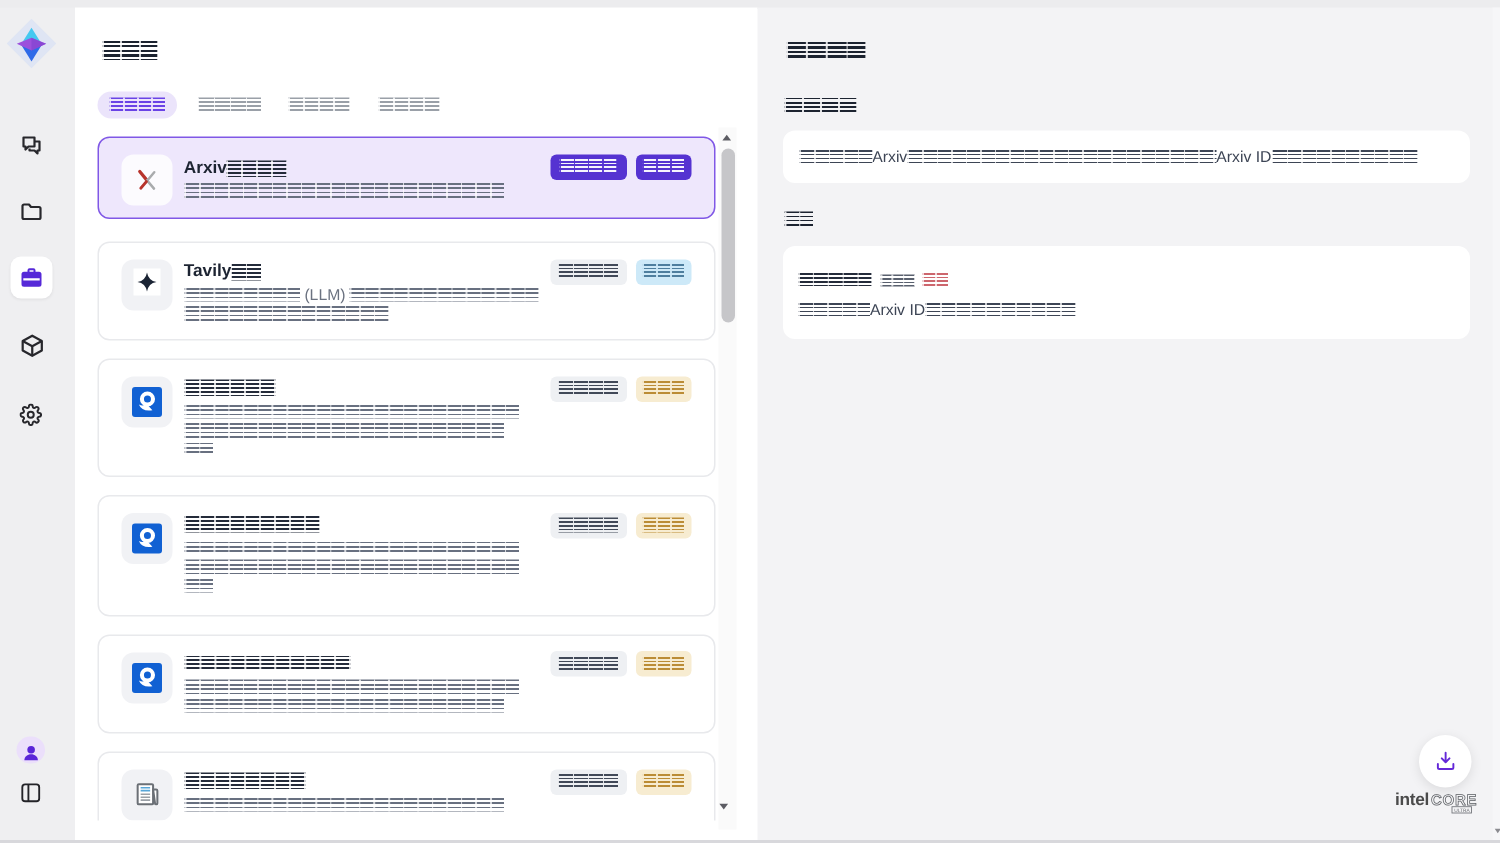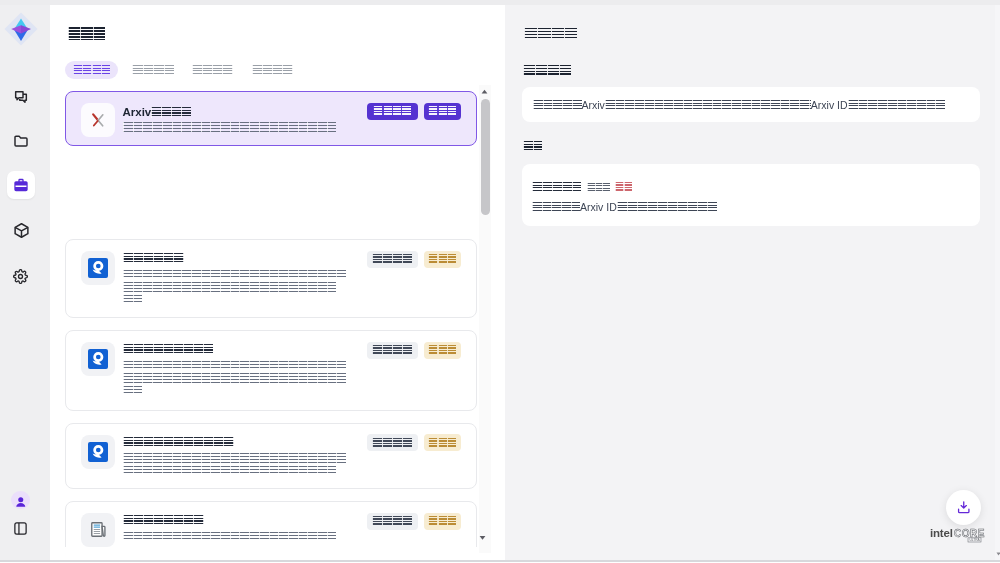--- a/index.html
+++ b/index.html
@@ -102,20 +102,36 @@
     <div style="position:absolute;left:57px;top:14px;font-size:11.5px;font-weight:bold;color:#1d2432">Arxiv<span class="z zt" style="width:40px;margin-top:1px"></span></div>
     <div class="z zd" style="position:absolute;left:57px;top:30px;width:213px"></div>
     <div class="bdg b1" style="background:#5533d1">
           <div class="z" style="width:38px;height:9.4px;background-image:repeating-linear-gradient(90deg,rgba(85,51,209,.9) 0 1px,rgba(0,0,0,0) 1px 9.5px),repeating-linear-gradient(180deg,rgba(255,255,255,.95) 0 1.1px,rgba(0,0,0,0) 1.1px 2.5px)"></div>
         </div>
     <div class="bdg b2" style="background:#5533d1">
           <div class="z" style="width:28px;height:9.4px;background-image:repeating-linear-gradient(90deg,rgba(85,51,209,.9) 0 1px,rgba(0,0,0,0) 1px 9.5px),repeating-linear-gradient(180deg,rgba(255,255,255,.95) 0 1.1px,rgba(0,0,0,0) 1.1px 2.5px)"></div>
         </div>
   </div>
 
+  <div class="card" style="top:161px;height:66px">
+    <div class="ibox"></div>
+    <div class="ab" style="left:23px;top:17px;width:18px;height:18px;background:#fff"></div>
+    <svg class="ab" style="left:24px;top:18px" width="16" height="16" viewBox="0 0 24 24" fill="#1b2434">
+      <path d="M12 2.5 Q13.4 10.6 21.5 12 Q13.4 13.4 12 21.5 Q10.6 13.4 2.5 12 Q10.6 10.6 12 2.5 Z"></path>
+    </svg>
+    <div style="position:absolute;left:57px;top:13px;font-size:11.5px;font-weight:bold;color:#1d2432">Tavily<span class="z zt" style="width:20px;margin-top:1px"></span></div>
+    <div style="position:absolute;left:57px;top:29.5px;white-space:nowrap"><span class="z zd" style="width:77.5px"></span><span style="font-size:10.5px;color:#6b7280;vertical-align:top;line-height:10px"> (LLM) </span><span class="z zd" style="width:126px"></span></div>
+    <div class="z zd" style="position:absolute;left:57px;top:42px;width:136px"></div>
+    <div class="bdg b1 gray">
+          <div class="z" style="width:40px;height:9.4px;background-image:repeating-linear-gradient(90deg,rgba(238,240,243,.9) 0 1px,rgba(0,0,0,0) 1px 10px),repeating-linear-gradient(180deg,#414958 0 1.15px,rgba(0,0,0,0) 1.15px 2.5px)"></div>
+        </div>
+    <div class="bdg b2" style="background:#cde9f8">
+          <div class="z" style="width:28px;height:9.4px;background-image:repeating-linear-gradient(90deg,rgba(205,233,248,.9) 0 1px,rgba(0,0,0,0) 1px 9.5px),repeating-linear-gradient(180deg,#4e7e9e 0 1.1px,rgba(0,0,0,0) 1.1px 2.5px)"></div>
+        </div>
+  </div>
 
   <div class="card" style="top:239px;height:79px">
     <div class="ibox"></div>
     <div class="ab" style="left:22px;top:18px;width:20px;height:20px;border-radius:2px;background:#1161d3"></div>
     <svg class="ab" style="left:22px;top:18px" width="20" height="20" viewBox="0 0 20 20">
       <circle cx="10.3" cy="8" r="3.7" fill="none" stroke="#fff" stroke-width="2.7"></circle>
       <path d="M4.6 11.6 Q6.6 16.6 13.6 15.5 L9.8 11.4 Q7 13 4.6 11.6 Z" fill="#fff"></path>
     </svg>
     <div class="z zt" style="position:absolute;left:57px;top:13px;width:61px"></div>
     <div class="z zd" style="position:absolute;left:57px;top:29.5px;width:223px"></div>

